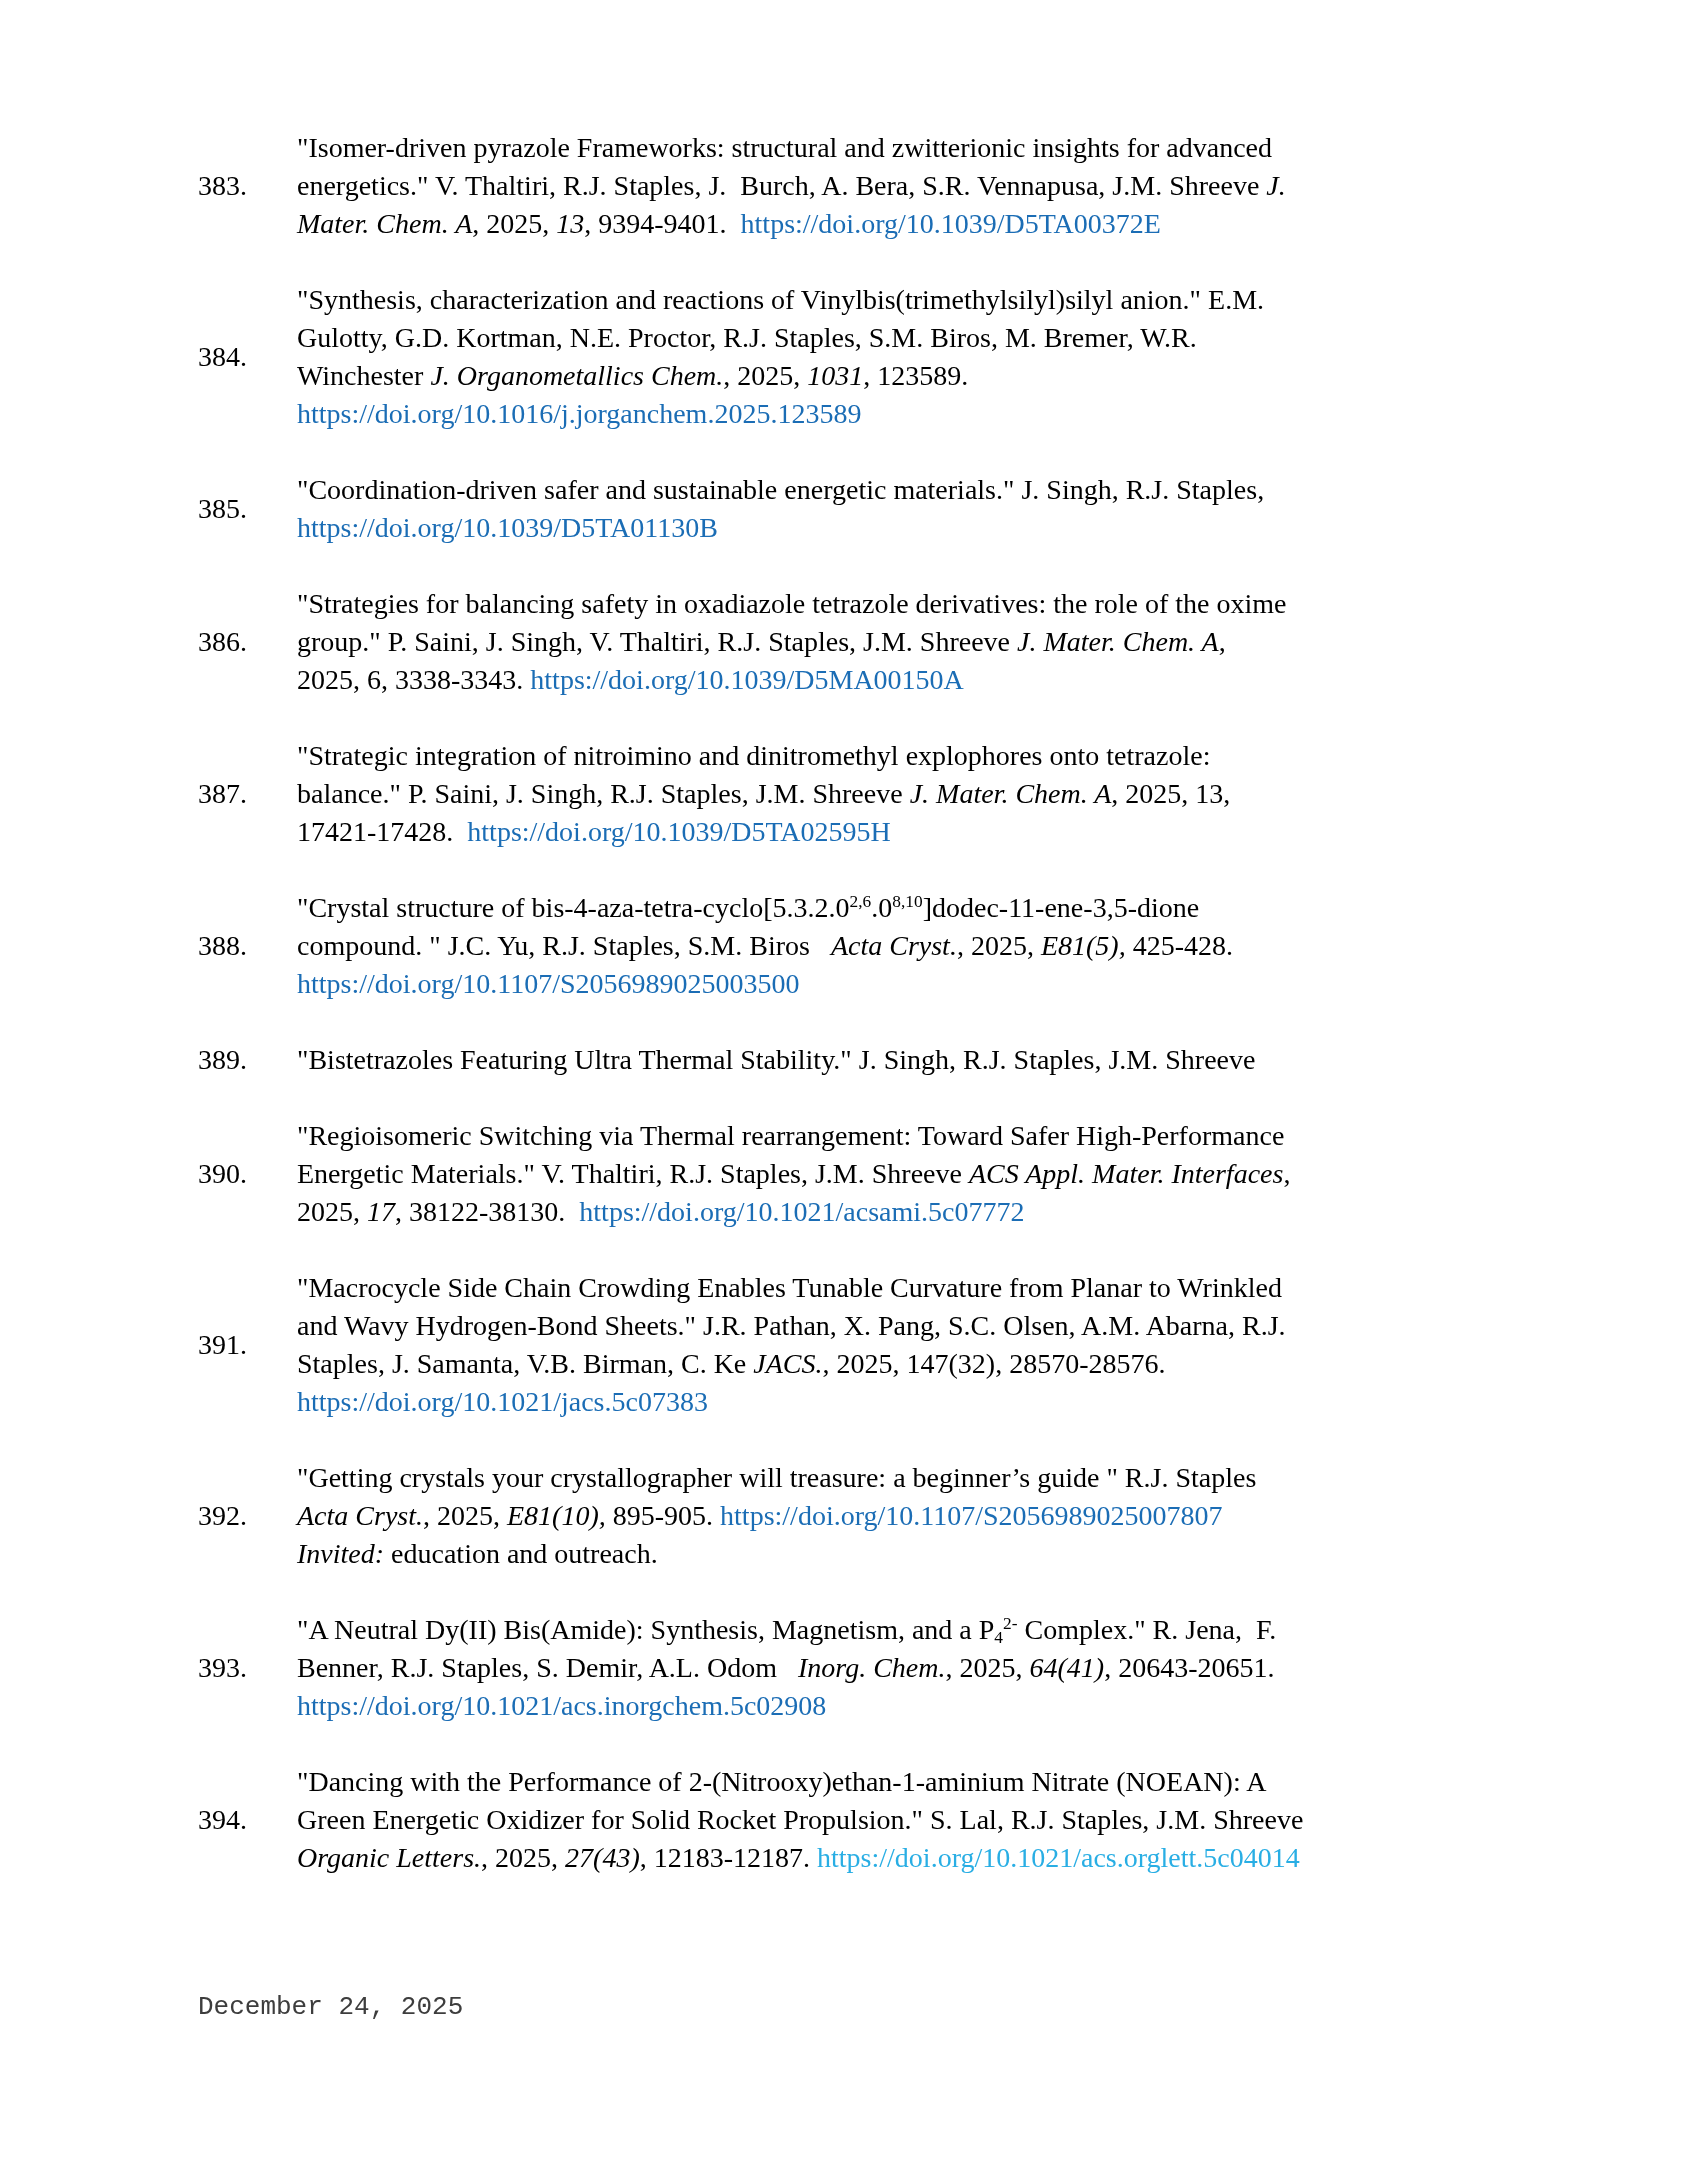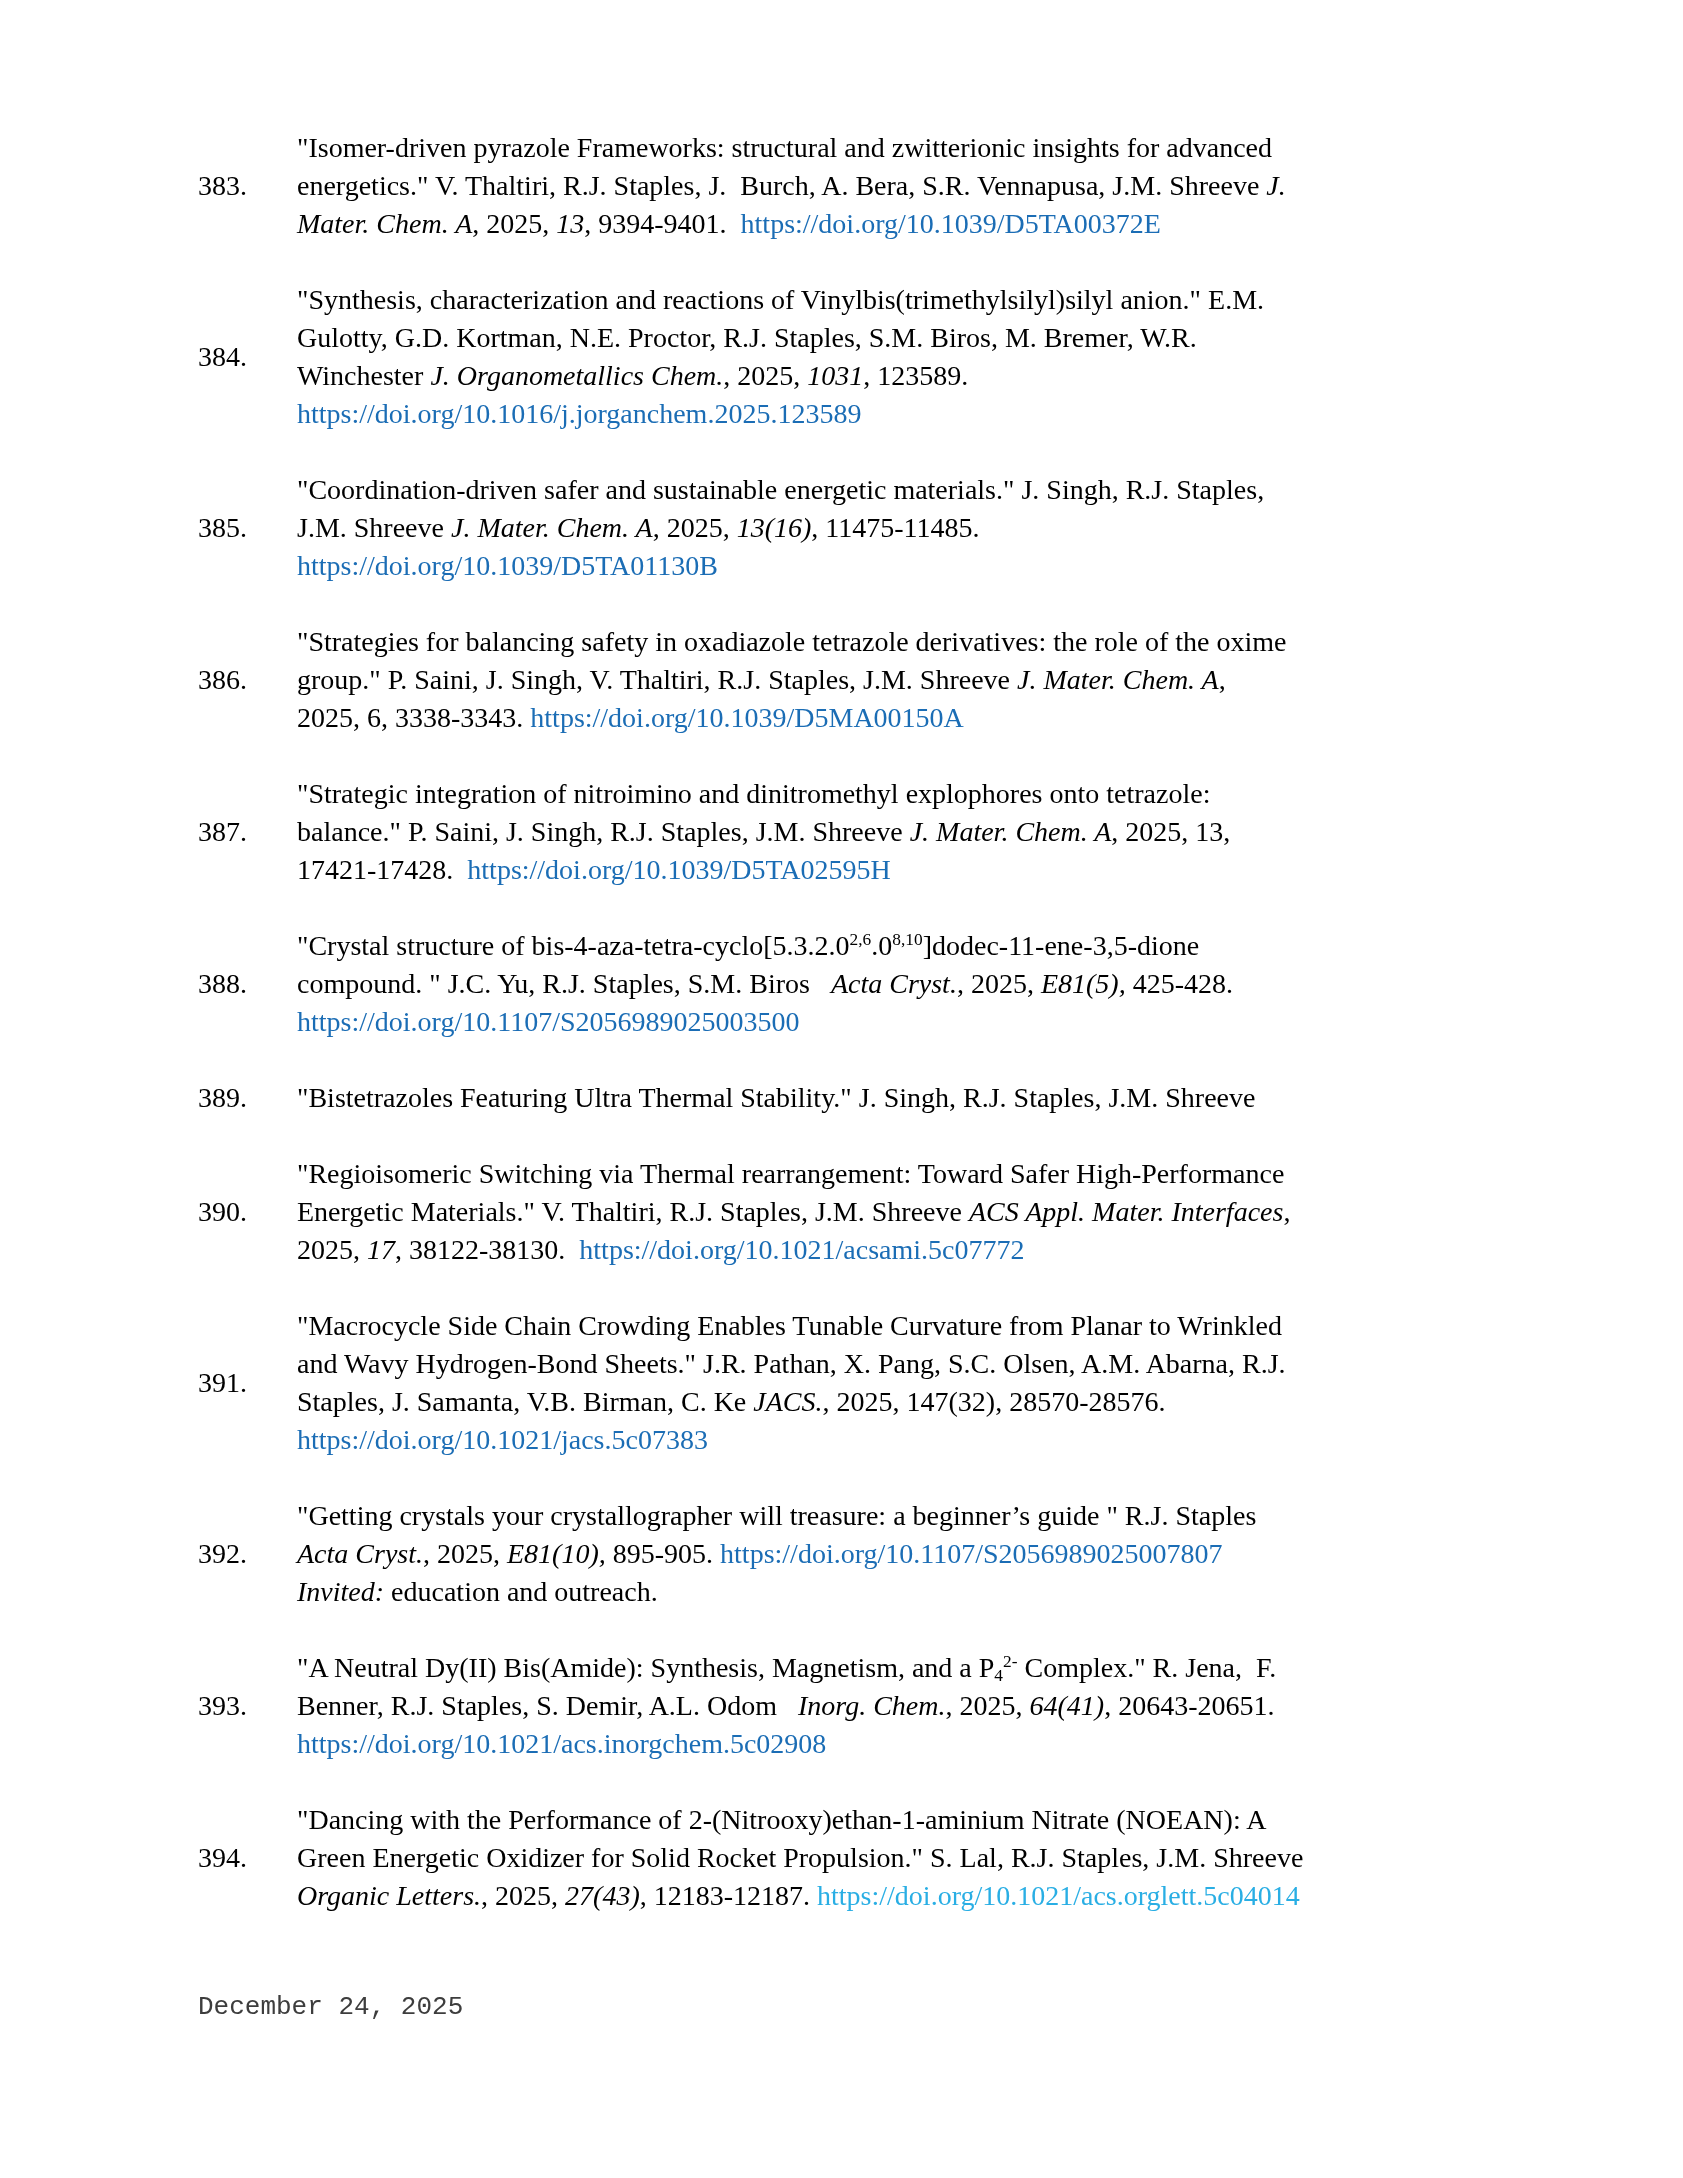--- a/index.html
+++ b/index.html
@@ -69,21 +69,20 @@
         <div class="line"><span class="n">"Synthesis, characterization and reactions of Vinylbis(trimethylsilyl)silyl anion." E.M.</span></div>
         <div class="line"><span class="n">Gulotty, G.D. Kortman, N.E. Proctor, R.J. Staples, S.M. Biros, M. Bremer, W.R.</span></div>
         <div class="line"><span class="n">Winchester </span><span class="i">J. Organometallics Chem.</span><span class="n">, </span><span class="b">2025</span><span class="n">, </span><span class="i">1031</span><span class="n">, 123589.</span></div>
         <div class="line"><a class="link" href="#">https://doi.org/10.1016/j.jorganchem.2025.123589</a></div>
       </div>
     </div>
     <div class="ref">
       <div class="num">385.</div>
       <div class="body">
         <div class="line"><span class="n">"Coordination-driven safer and sustainable energetic materials." J. Singh, R.J. Staples,</span></div>
-        <div class="line"><span class="n">J.M. Shreeve </span><span class="i">J. Mater. Chem. A</span><span class="n">, </span><span class="b">2025</span><span class="n">, </span><span class="i">13(16)</span><span class="n">, 11475-11485.</span></div>
         <div class="line"><a class="link" href="#">https://doi.org/10.1039/D5TA01130B</a></div>
       </div>
     </div>
     <div class="ref">
       <div class="num">386.</div>
       <div class="body">
         <div class="line"><span class="n">"Strategies for balancing safety in oxadiazole tetrazole derivatives: the role of the oxime</span></div>
         <div class="line"><span class="n">group." P. Saini, J. Singh, V. Thaltiri, R.J. Staples, J.M. Shreeve </span><span class="i">J. Mater. Chem. A</span><span class="n">,</span></div>
         <div class="line"><span class="b">2025</span><span class="n">, 6, 3338-3343. </span><a class="link" href="#">https://doi.org/10.1039/D5MA00150A</a></div>
       </div>

